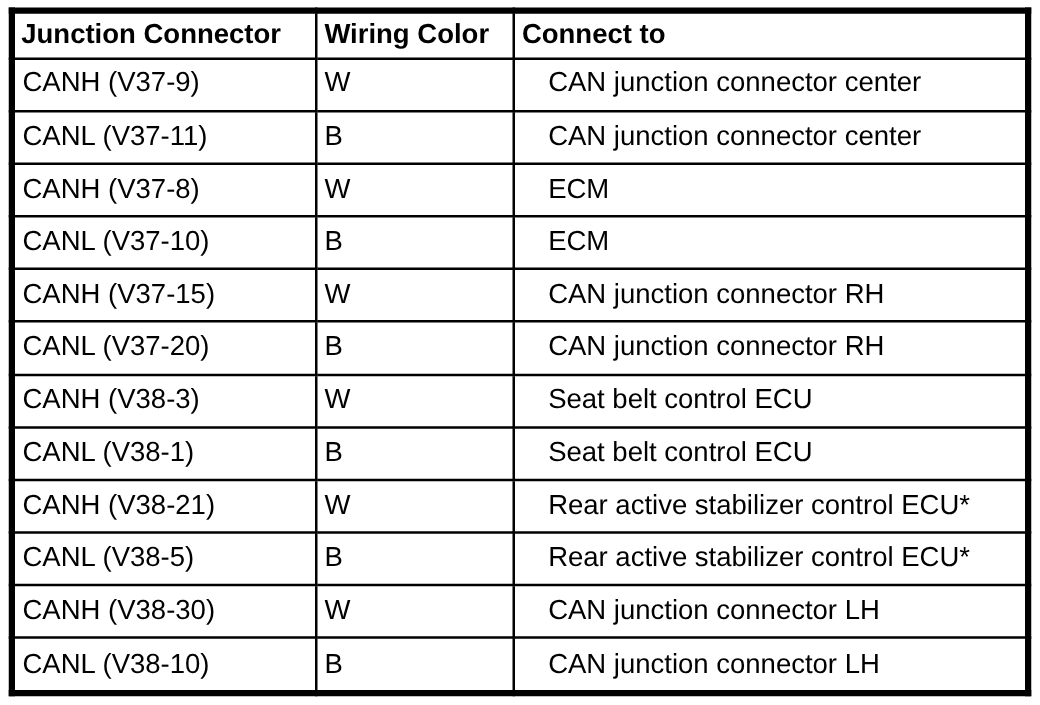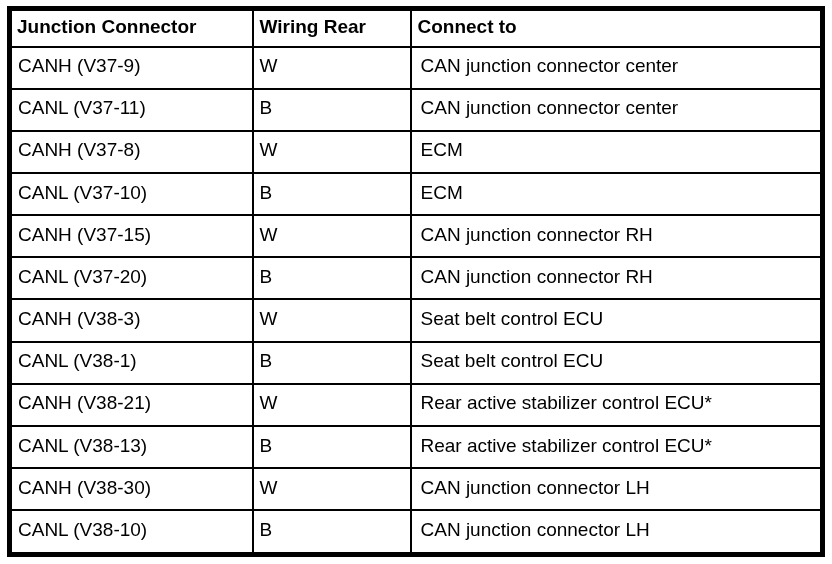--- a/index.html
+++ b/index.html
@@ -30,47 +30,47 @@
   table.wiring-table th,
   table.wiring-table td {
     border: 2px solid #000000;
   }
   table.wiring-table {
     border: 5px solid #000000;
   }
   th, td {
     box-sizing: border-box;
     padding: 2px 8px 4px 6px;
-    font-size: 19px;
+    font-size: 22px;
     line-height: 1.2;
     vertical-align: middle;
     white-space: nowrap;
     overflow: hidden;
   }
   thead th {
     font-weight: bold;
     border-bottom-width: 3px;
     height: 38px;
   }
   th.col-connector { width: 243px; text-align: left; padding-left: 5px; }
   th.col-color     { width: 158px; text-align: left; padding-left: 6px; }
   th.col-connect   { text-align: left; }
   td.cell-connector { text-align: left; }
   td.cell-color     { text-align: left; }
-  td.cell-connect   { text-align: left; padding-left: 9px; }
+  td.cell-connect   { text-align: left; padding-left: 27px; }
 </style>
 </head>
 <body>
 
 <div class="page">
   <table class="wiring-table">
     <thead>
       <tr>
         <th class="col-connector">Junction Connector</th>
-        <th class="col-color">Wiring Rear</th>
+        <th class="col-color">Wiring Color</th>
         <th class="col-connect">Connect to</th>
       </tr>
     </thead>
     <tbody>
       <tr>
         <td class="cell-connector">CANH (V37-9)</td>
         <td class="cell-color">W</td>
         <td class="cell-connect">CAN junction connector center</td>
       </tr>
       <tr>
@@ -107,21 +107,21 @@
         <td class="cell-connector">CANL (V38-1)</td>
         <td class="cell-color">B</td>
         <td class="cell-connect">Seat belt control ECU</td>
       </tr>
       <tr>
         <td class="cell-connector">CANH (V38-21)</td>
         <td class="cell-color">W</td>
         <td class="cell-connect">Rear active stabilizer control ECU*</td>
       </tr>
       <tr>
-        <td class="cell-connector">CANL (V38-13)</td>
+        <td class="cell-connector">CANL (V38-5)</td>
         <td class="cell-color">B</td>
         <td class="cell-connect">Rear active stabilizer control ECU*</td>
       </tr>
       <tr>
         <td class="cell-connector">CANH (V38-30)</td>
         <td class="cell-color">W</td>
         <td class="cell-connect">CAN junction connector LH</td>
       </tr>
       <tr>
         <td class="cell-connector">CANL (V38-10)</td>

